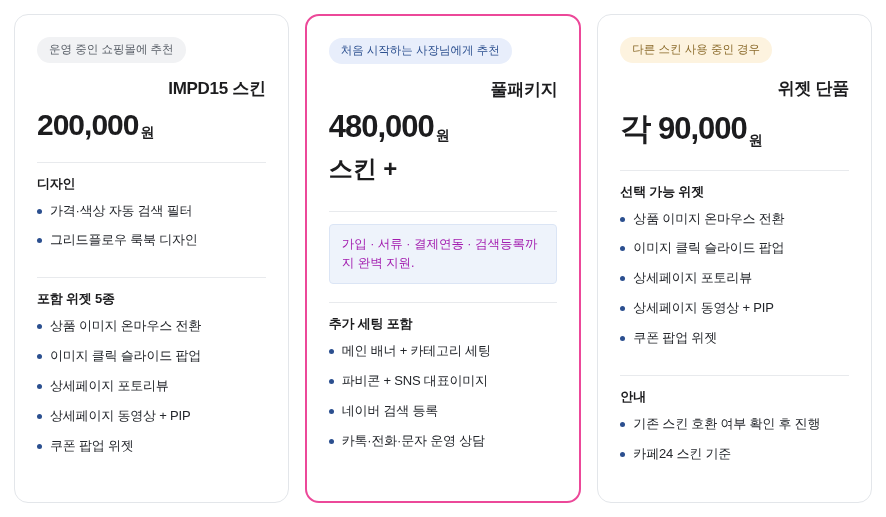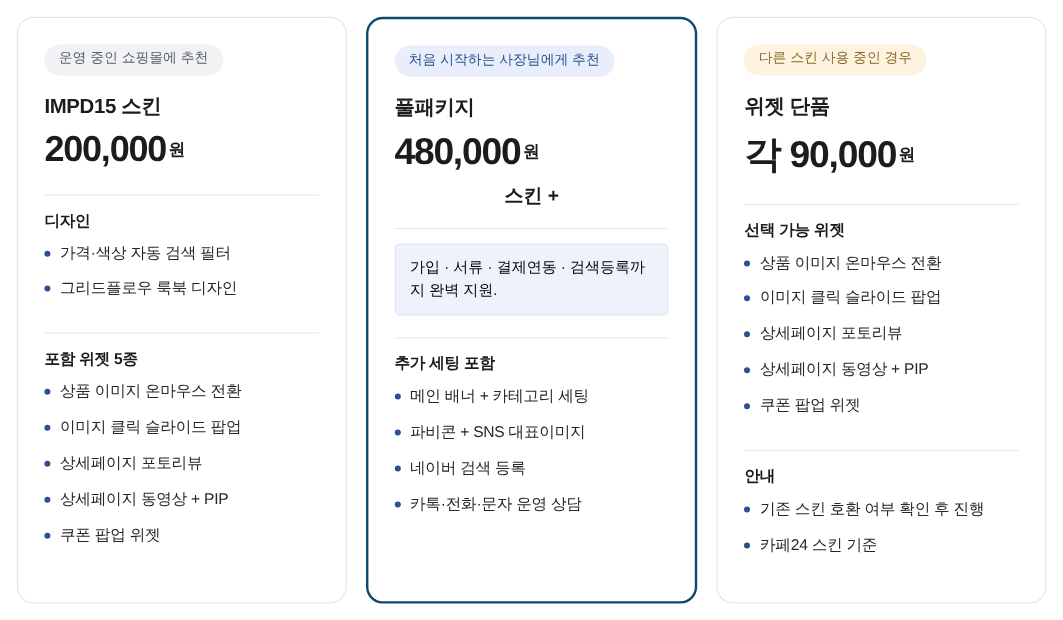--- a/index.html
+++ b/index.html
@@ -22,21 +22,21 @@
     flex: 1 1 0;
     background: #ffffff;
     border: 1px solid #e3e6ea;
     border-radius: 14px;
     padding: 22px 22px 18px 22px;
     display: flex;
     flex-direction: column;
     overflow: hidden;
   }
   .card.featured {
-    border: 2px solid #0c4a6e;
+    border: 2px solid #ec4899;
   }
   .badge {
     display: inline-block;
     align-self: flex-start;
     border-radius: 999px;
     font-size: 11.5px;
     line-height: 1;
     padding: 7px 12px;
     margin-bottom: 14px;
     white-space: nowrap;
@@ -44,57 +44,57 @@
   }
   .badge.gray { background: #f1f2f4; color: #5a6068; }
   .badge.blue { background: #e8eefb; color: #2b4f8f; }
   .badge.cream { background: #fdf3df; color: #8a6a2a; }
 
   .plan-name {
     font-size: 17px;
     font-weight: 700;
     letter-spacing: -0.3px;
     margin-bottom: 8px;
+    text-align: right;
   }
   .price-row {
     display: flex;
-    align-items: center;
+    align-items: flex-end;
     margin-bottom: 6px;
   }
   .price {
     font-size: 30px;
     font-weight: 700;
     letter-spacing: -1px;
   }
   .price.big { font-size: 31px; }
   .price-unit {
     font-size: 14px;
     font-weight: 600;
     margin-left: 2px;
   }
   .subprice {
-    font-size: 16px;
+    font-size: 24px;
     font-weight: 600;
     margin-top: 2px;
-    margin-bottom: 2px;
-    text-align: center;
+    margin-bottom: 12px;
   }
   .divider {
     border: 0;
     border-top: 1px solid #e8eaed;
     margin: 14px 0 12px 0;
   }
   .note-box {
     background: #eef3fb;
     border: 1px solid #dbe5f5;
     border-radius: 4px;
     padding: 10px 12px;
     font-size: 12.5px;
     line-height: 1.55;
-    color: #000000;
+    color: #a21caf;
     margin-bottom: 4px;
   }
   .section-title {
     font-size: 13px;
     font-weight: 700;
     margin-bottom: 9px;
     letter-spacing: -0.2px;
   }
   ul.features {
     list-style: none;

